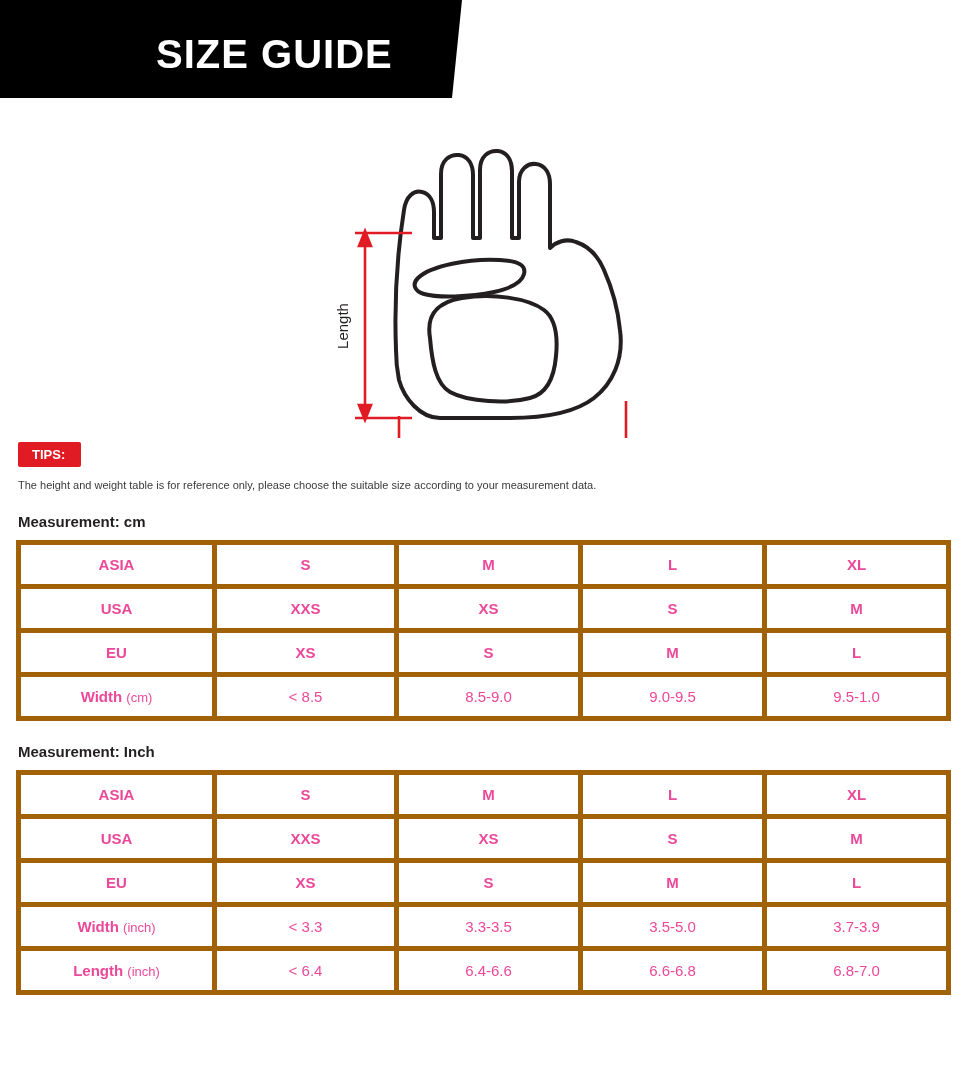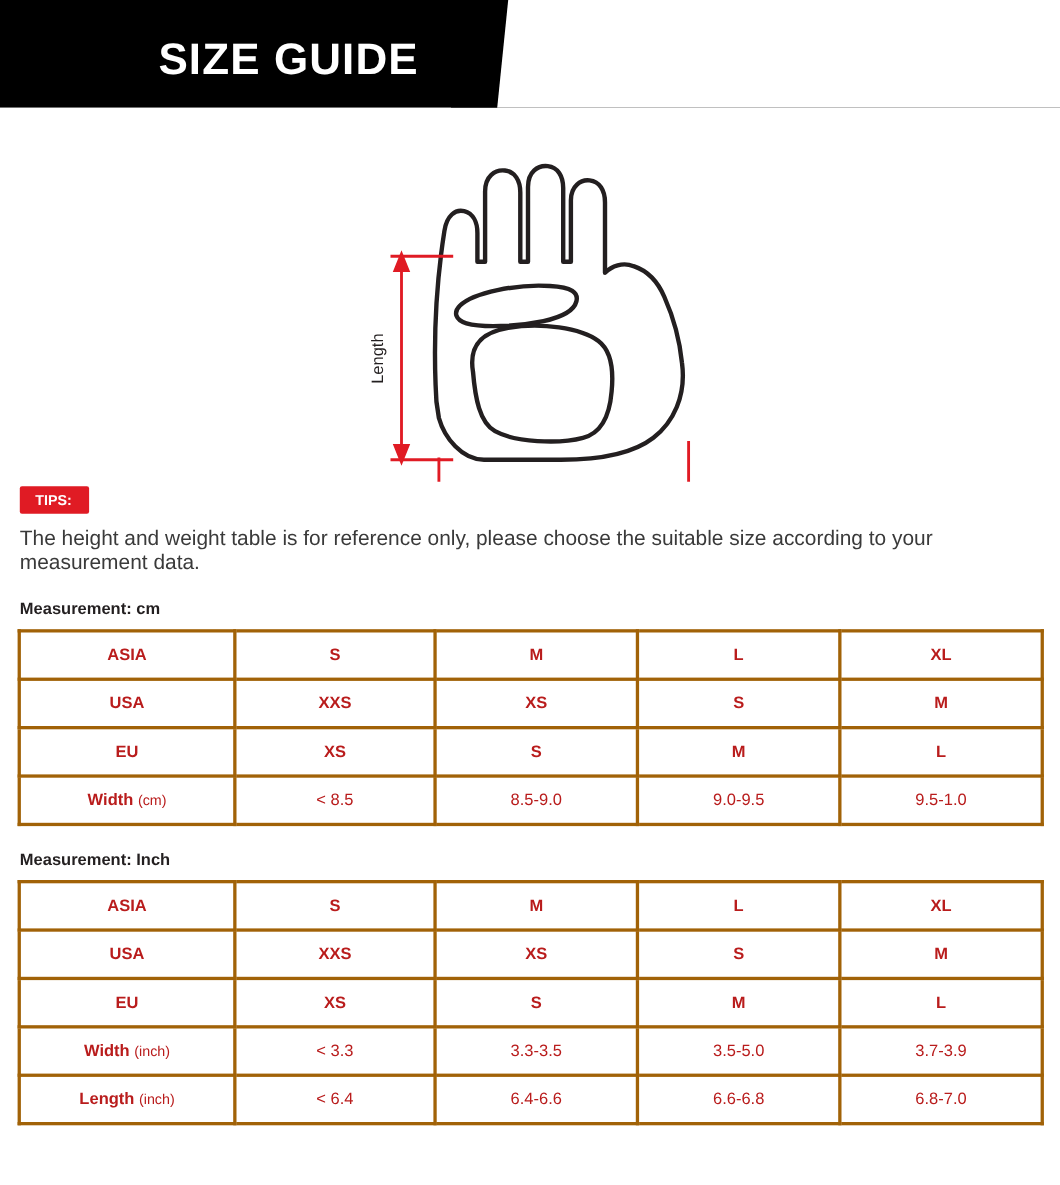--- a/index.html
+++ b/index.html
@@ -16,21 +16,21 @@
     overflow: hidden;
   }
   .banner-wrap {
     position: relative;
     width: 100%;
     height: 98px;
     background: #ffffff;
   }
   .banner-title {
     position: absolute;
-    left: 144px;
+    left: 156px;
     top: 32px;
     font-size: 40px;
     font-weight: bold;
     color: #ffffff;
     letter-spacing: 1px;
     font-family: "Liberation Sans", sans-serif;
   }
 
   
   .diagram {
@@ -50,46 +50,46 @@
     position: relative;
     background: #e01b24;
     color: #ffffff;
     font-size: 13px;
     font-weight: bold;
     padding: 5px 16px 5px 14px;
     border-radius: 2px;
   }
   .tips-note {
     margin: 12px 0 16px 18px;
-    font-size: 19px;
+    font-size: 11px;
     color: #3a3a3a;
     font-family: "Liberation Sans", sans-serif;
   }
 
   .measure-label {
     margin: 22px 0 10px 18px;
     font-size: 15px;
     font-weight: bold;
     color: #231f20;
   }
 
   
   table.size-table {
     width: 930px;
     margin: 0 0 0 16px;
     border-collapse: collapse;
     table-layout: fixed;
   }
   table.size-table td {
-    border: 3px solid #a16207;
+    border: 5px solid #a16207;
     height: 44px;
     text-align: center;
     vertical-align: middle;
     font-size: 15px;
-    color: #b91c1c;
+    color: #ec4899;
   }
   table.size-table td.head-cell {
     font-weight: bold;
   }
   table.size-table td.row-label {
     font-weight: bold;
   }
   table.size-table td.row-label .unit {
     font-weight: normal;
     font-size: 13px;

